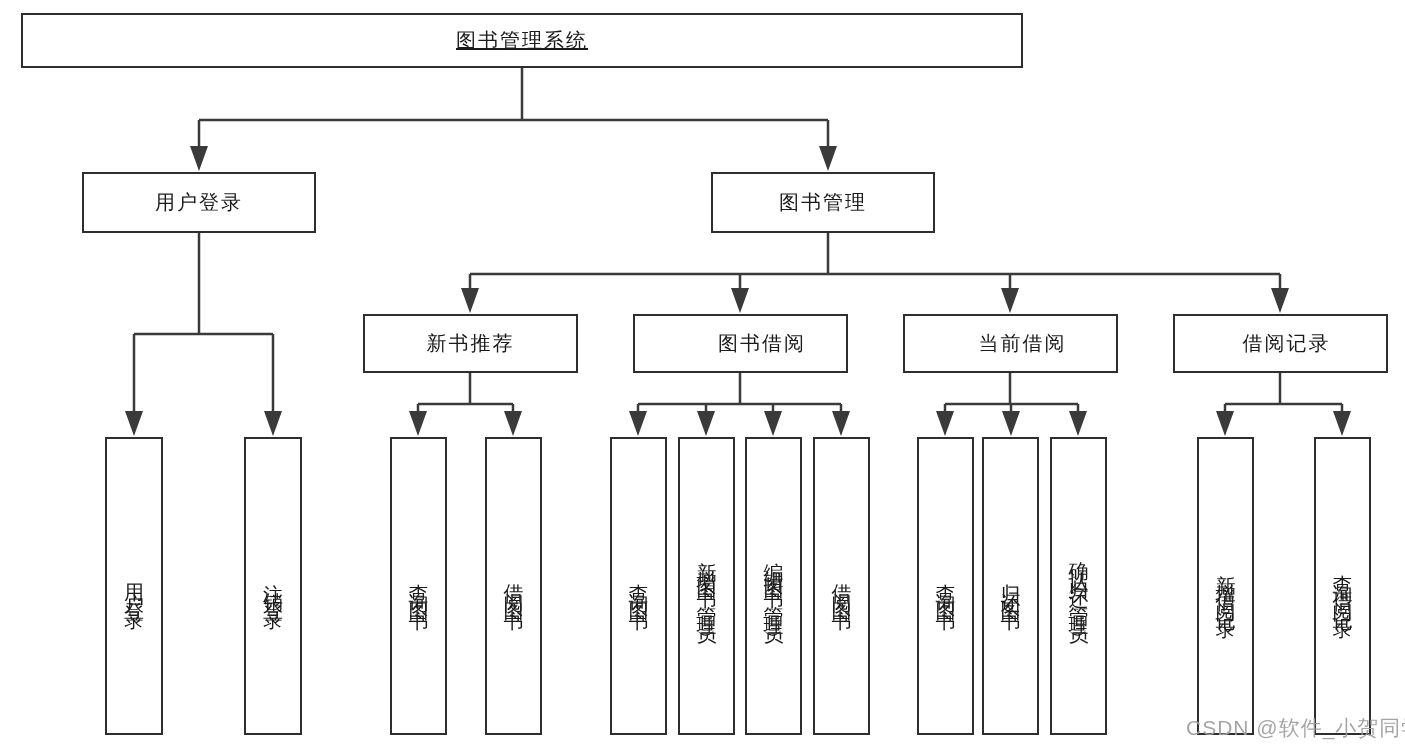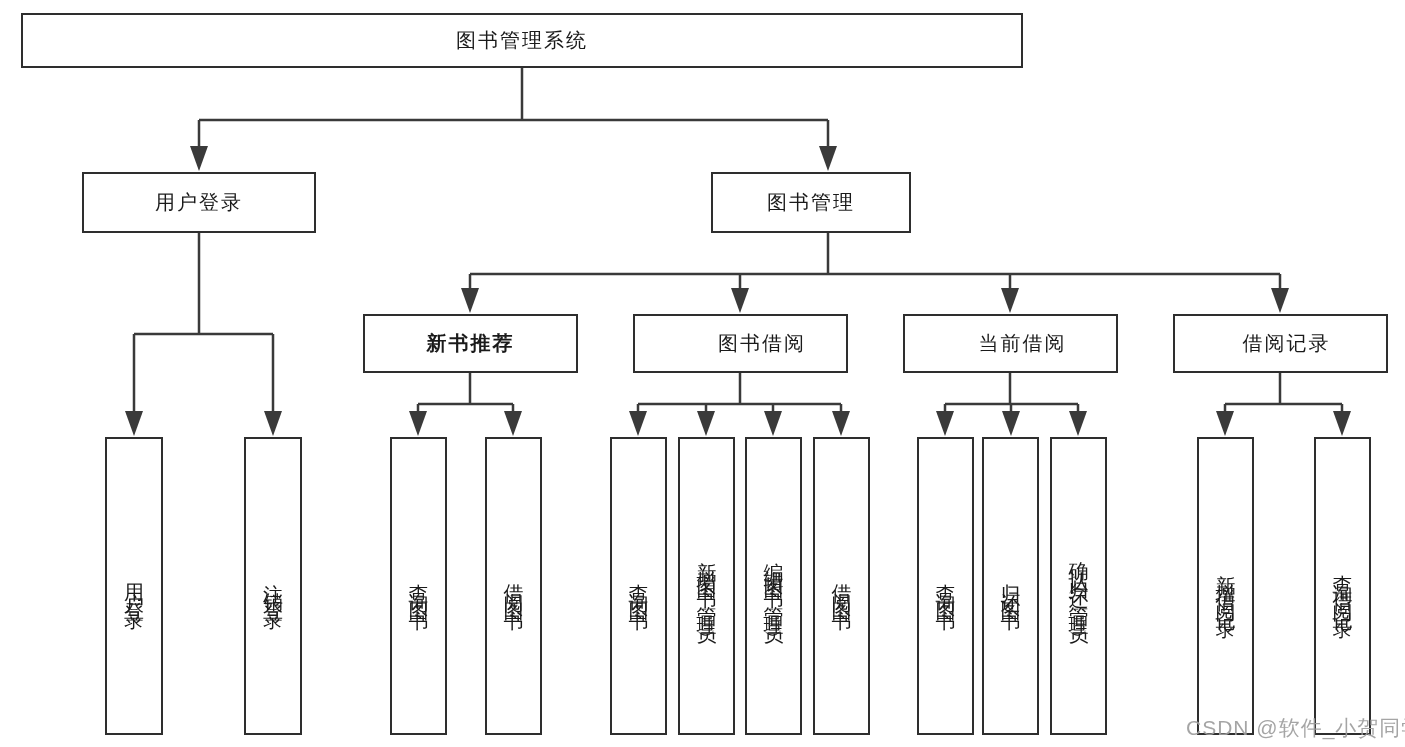--- a/index.html
+++ b/index.html
@@ -6,27 +6,27 @@
   body{width:1405px;height:747px;position:relative;overflow:hidden;
        font-family:"Liberation Sans","DejaVu Sans",sans-serif;color:#1a1a1a;}
   #stage{position:absolute;inset:0;width:1405px;height:747px;}
   #wires{position:absolute;left:0;top:0;z-index:0;}
   .box{position:absolute;box-sizing:border-box;border:2.5px solid #2e2e2e;background:#ffffff;
        display:flex;align-items:center;justify-content:center;z-index:1;}
   .h-box{font-size:20px;letter-spacing:2px;white-space:nowrap;}
   .v-box{writing-mode:vertical-rl;text-orientation:mixed;font-size:20px;
          letter-spacing:9px;line-height:1.15;}
   
-  .n-root{left:21px;top:13px;width:1002px;height:55px;}
+  .n-root{left:21px;top:13px;width:1002px;height:55px;text-decoration:underline;}
   
   .n-userlogin{left:82px;top:172px;width:234px;height:61px;}
-  .n-bookmgmt{left:711px;top:172px;width:200px;height:61px;}
+  .n-bookmgmt{left:711px;top:172px;width:224px;height:61px;}
   
   .n-l3{top:314px;width:215px;height:59px;}
-  .n-newbooks{left:363px;font-weight:bold;}
+  .n-newbooks{left:363px;}
   .n-bookborrow{left:633px;padding-left:43px;}
   .n-currentborrow{left:903px;padding-left:24px;}
   .n-borrowrecords{left:1173px;padding-left:12px;}
   
   .leaf{top:437px;width:57px;height:298px;}
   .lf-a1{left:105px;width:58px;} .lf-a2{left:244px;width:58px;}
   .lf-b1{left:390px;} .lf-b2{left:485px;}
   .lf-c1{left:610px;} .lf-c2{left:678px;} .lf-c3{left:745px;} .lf-c4{left:813px;}
   .lf-d1{left:917px;} .lf-d2{left:982px;} .lf-d3{left:1050px;}
   .lf-e1{left:1197px;} .lf-e2{left:1314px;}

